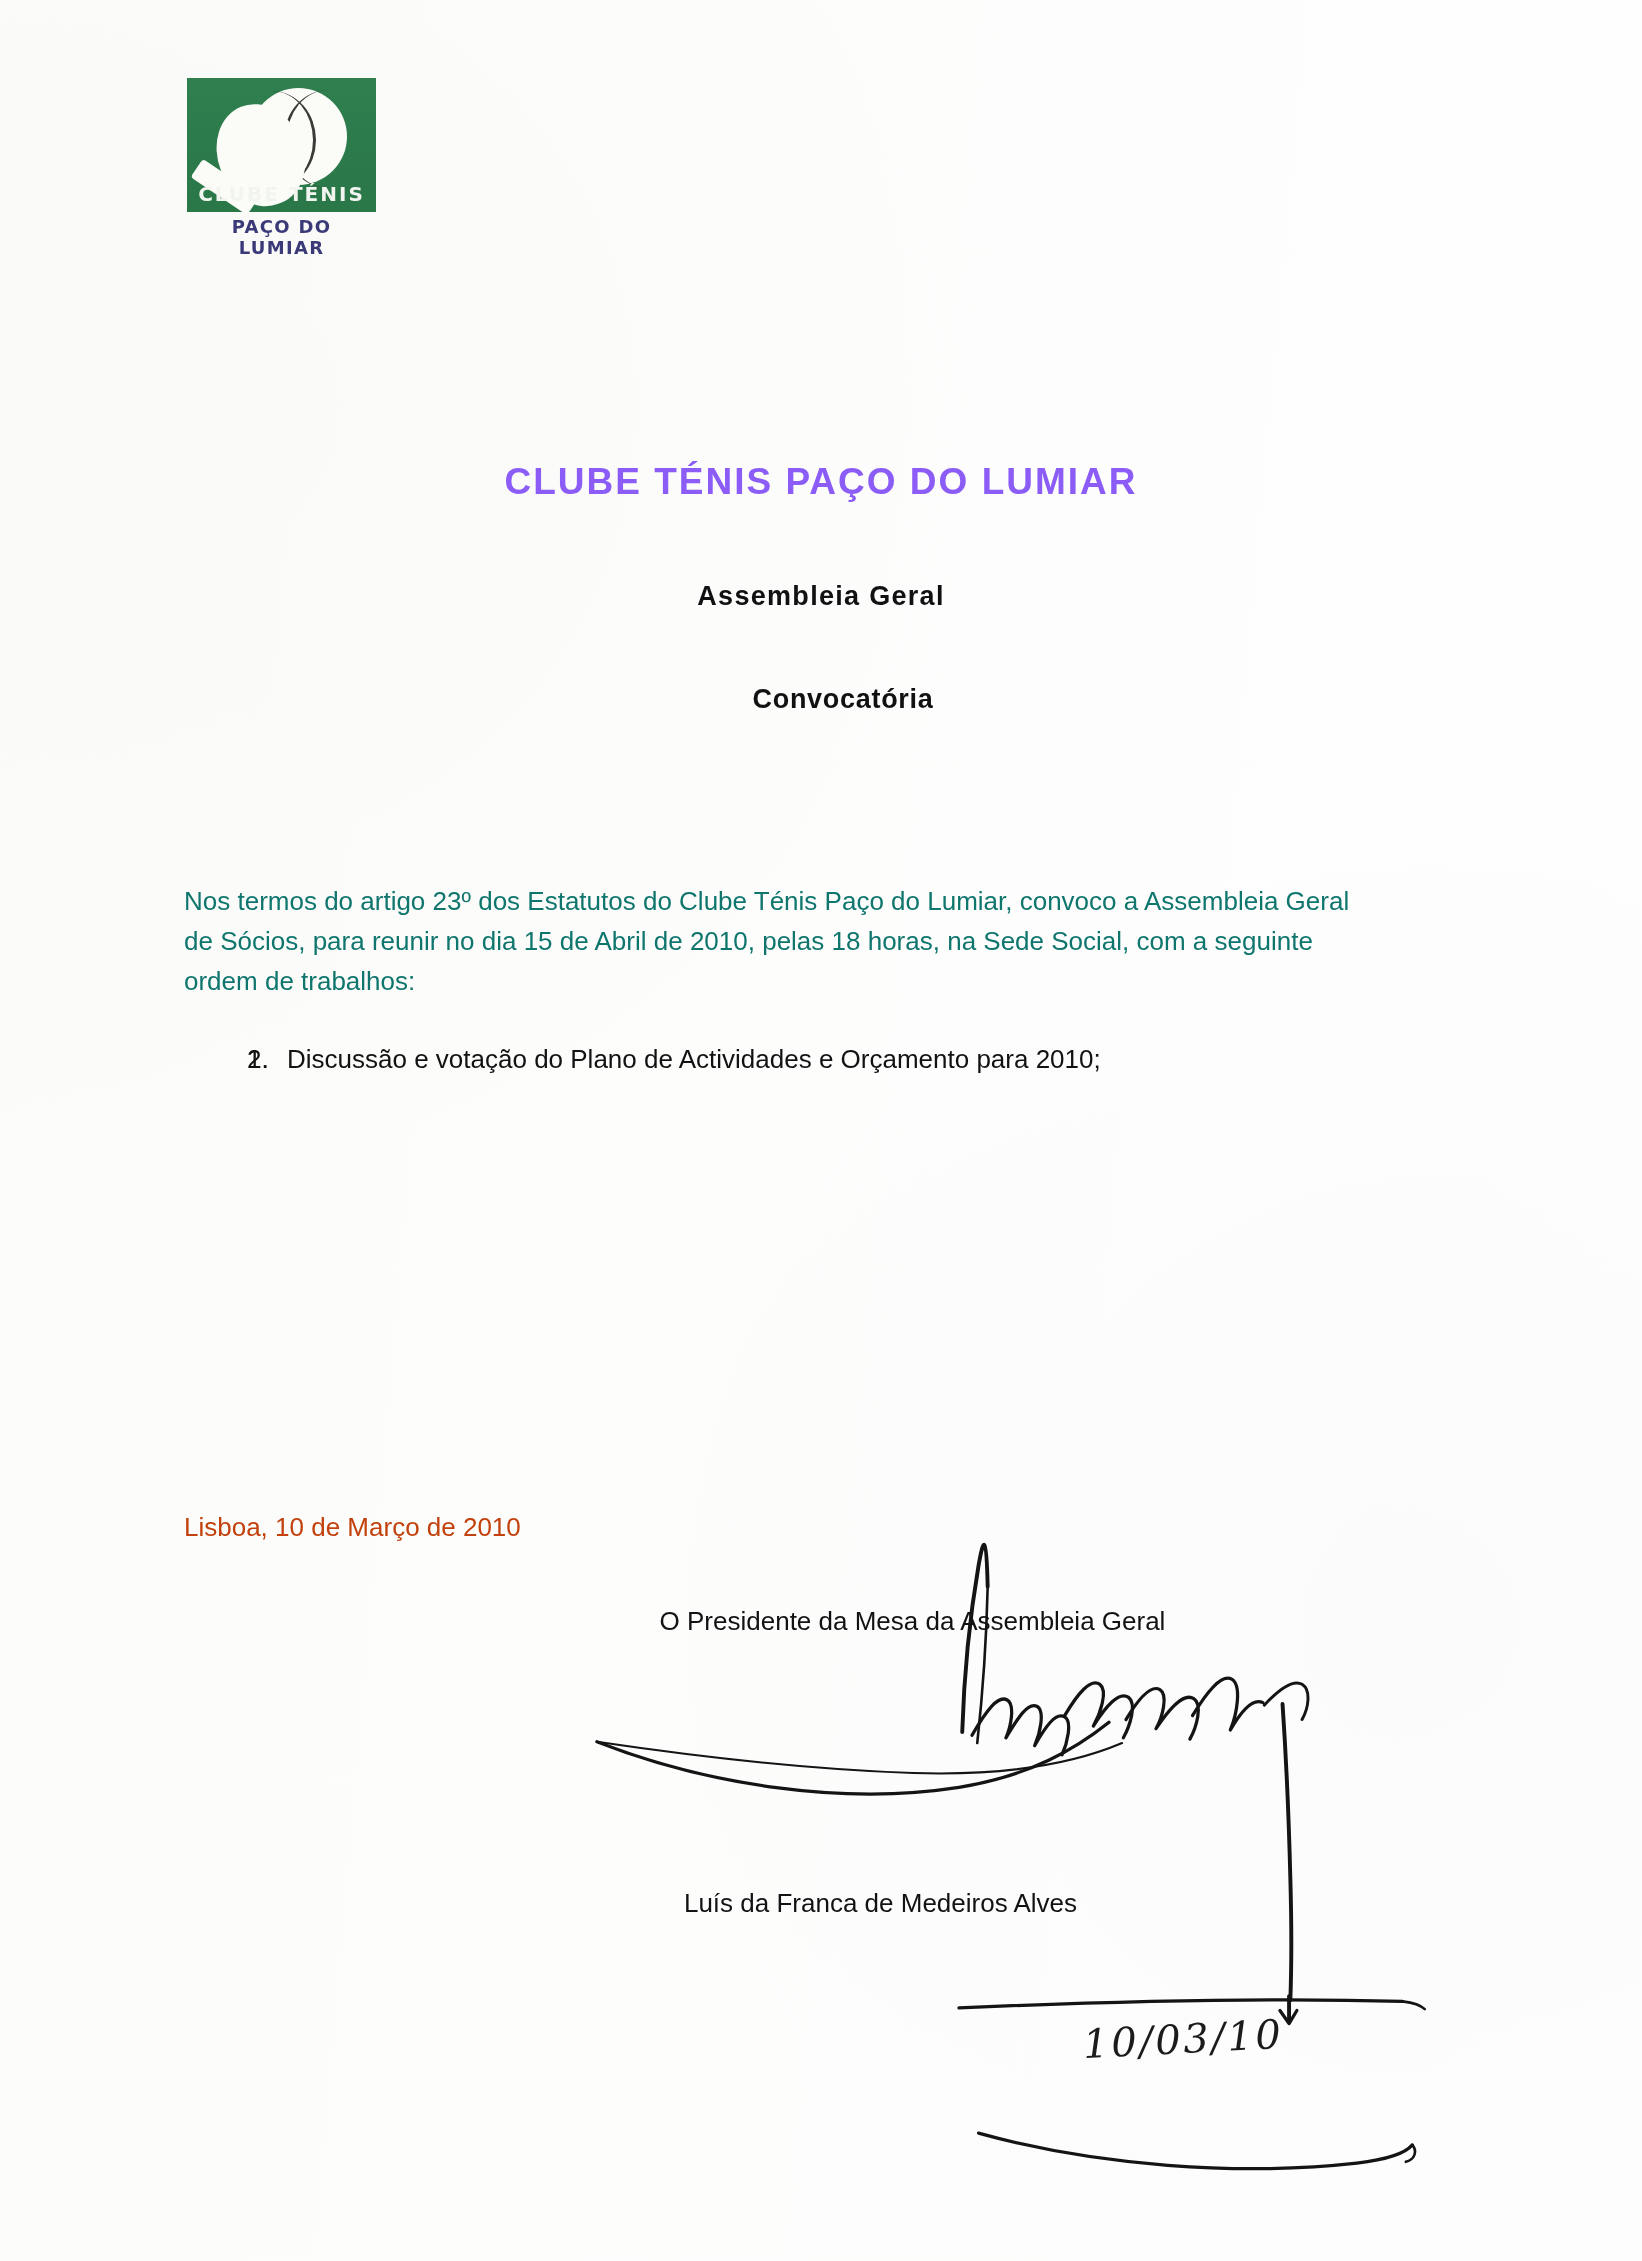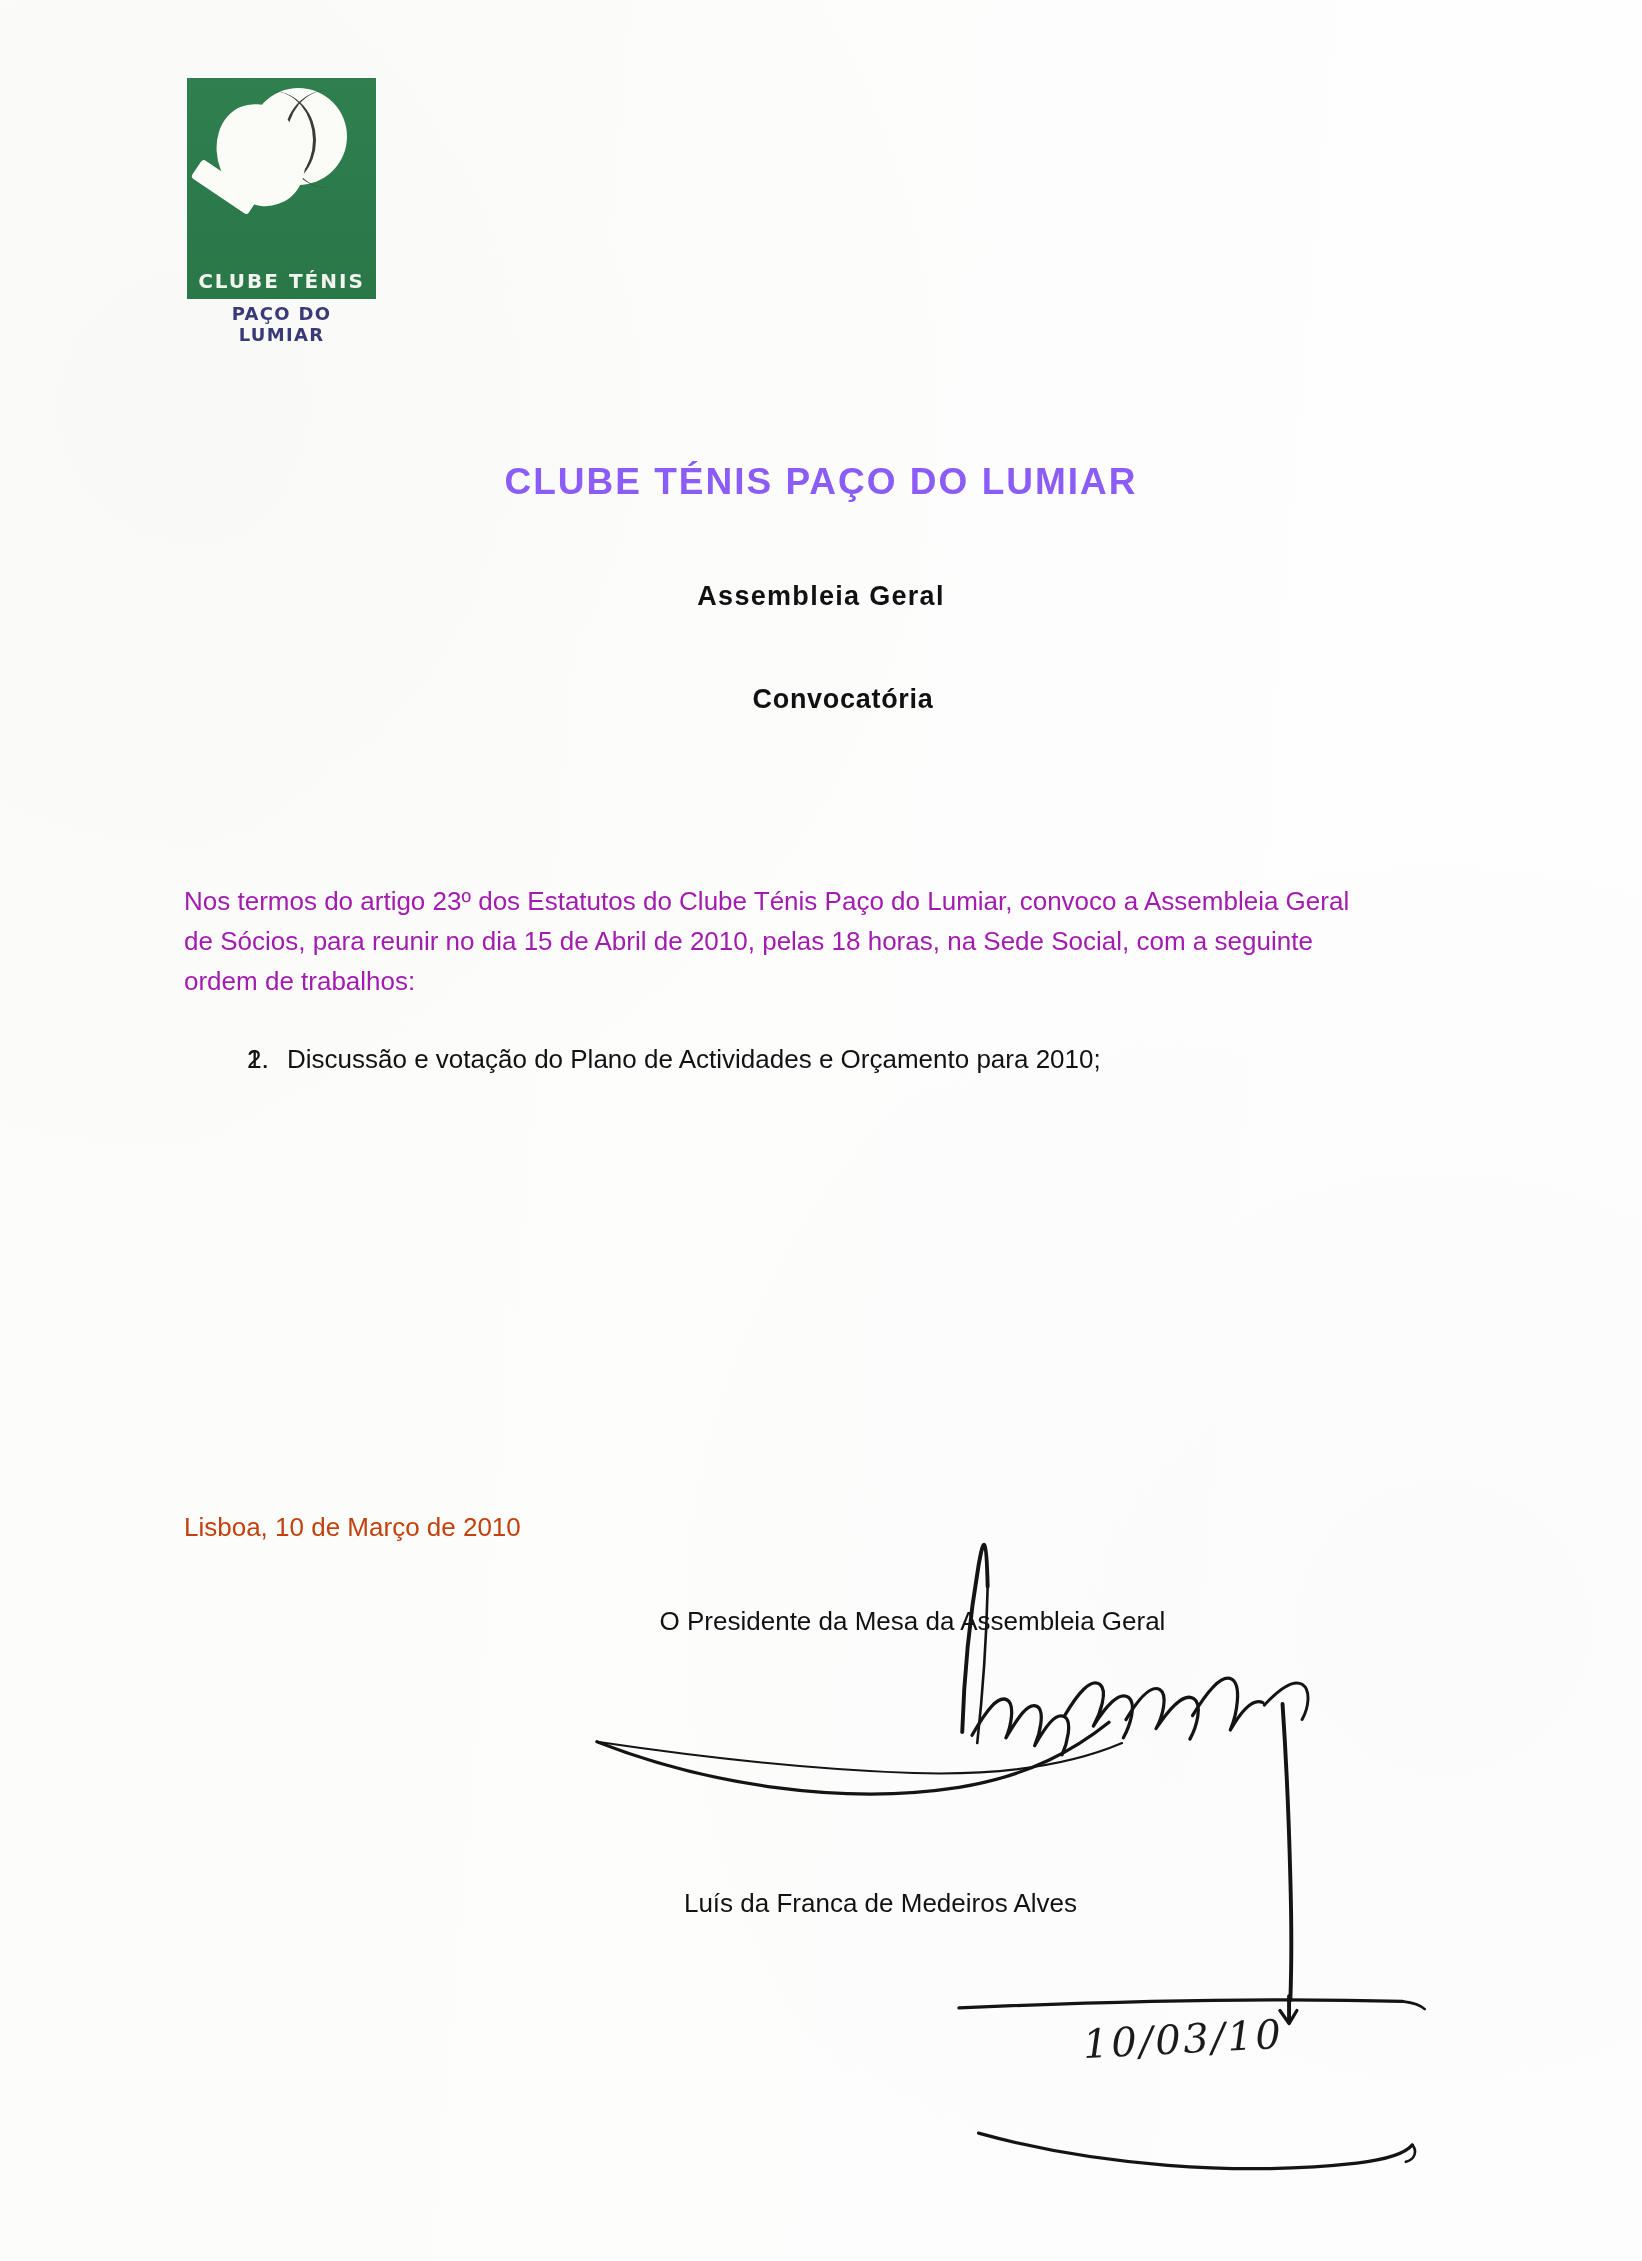--- a/index.html
+++ b/index.html
@@ -43,21 +43,21 @@
   .logo-wrap {
     position: absolute;
     left: 187px;
     top: 78px;
     width: 196px;
   }
 
   .logo-mark {
     position: relative;
     width: 189px;
-    height: 221px;
+    height: 134px;
     background: #2f7f4f;
     background-image: linear-gradient(180deg, #2f7f4f 0%, #2a7748 100%);
     overflow: hidden;
   }
   .logo-ball {
     position: absolute;
     left: 63px;
     top: 10.4px;
     width: 97px;
     height: 97px;
@@ -192,21 +192,21 @@
     position: absolute;
     left: 184px;
     width: 1174px;
     top: 855px;
   }
   .para {
     font-size: 26px;
     line-height: 40px;
     text-align: justify;
     text-justify: inter-word;
-    color: #a21caf;
+    color: #0f766e;
   }
   .para-intro { text-align: left; }
 
   .agenda {
     margin-top: 38px;
     list-style: none;
     padding: 0 0 0 63px;
   }
   .agenda-item {
     position: relative;

